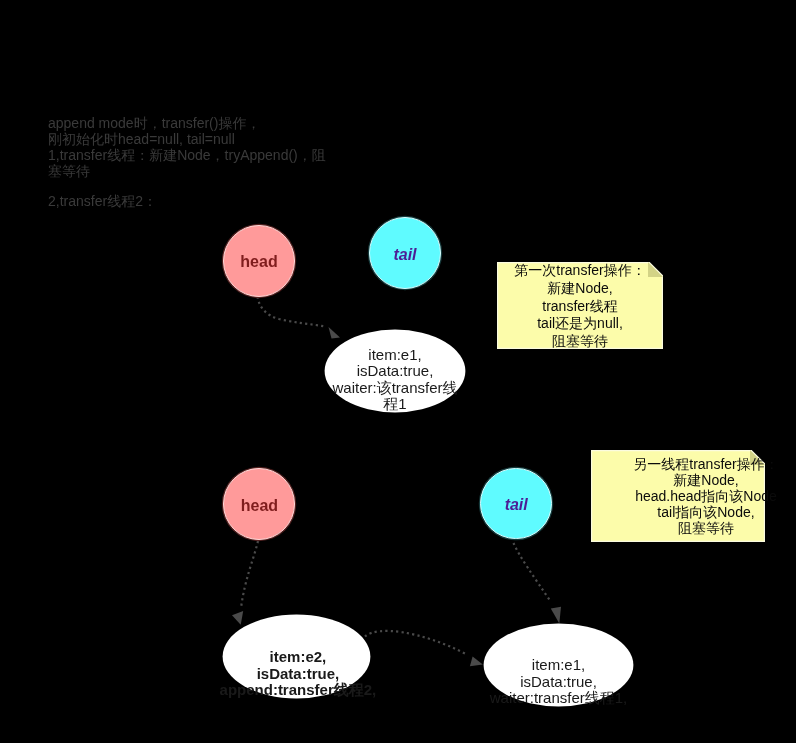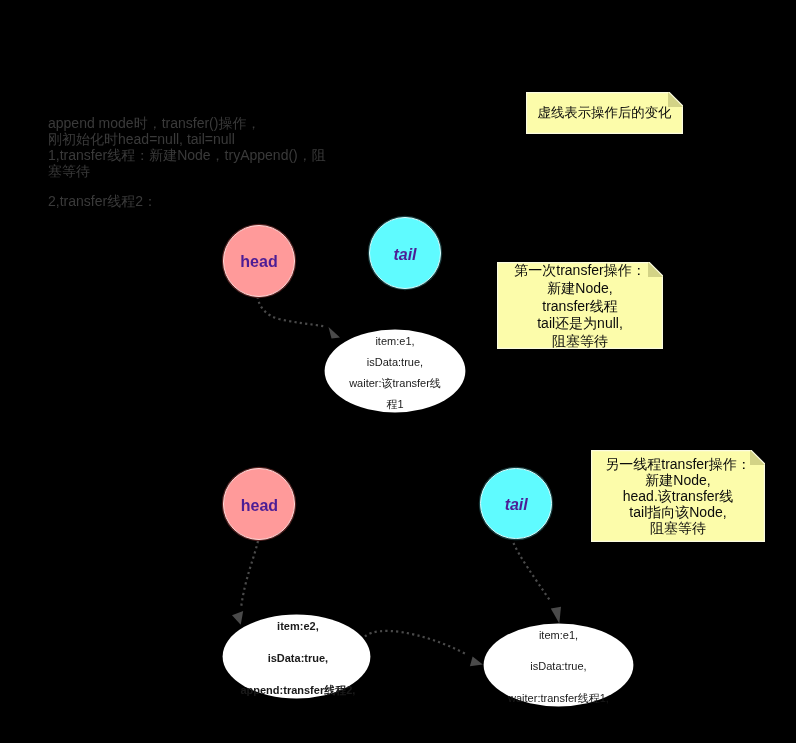--- a/index.html
+++ b/index.html
@@ -22,30 +22,30 @@
   .note .txt{position:absolute;left:0;top:0;width:100%;height:100%;
              display:flex;flex-direction:column;align-items:center;
              justify-content:center;color:#0b0b0b;font-size:14px;
              line-height:16px;text-align:center;}
   .note .txt span{display:block;white-space:pre;}
 
   
   .circ{position:absolute;border-radius:50%;display:flex;
         align-items:center;justify-content:center;padding-top:3px;
         font-weight:bold;font-size:16px;box-sizing:border-box;}
-  .circ.head{background:#ff9a9a;border:1.6px solid #ffb3b3;color:#4c1d95;
+  .circ.head{background:#ff9a9a;border:1.6px solid #ffb3b3;color:#7f1d1d;
              box-shadow:0 0 0 1.2px #50201f;}
   .circ.tail{background:#5ffbff;border:1.6px solid #9efdff;color:#4c1d95;
              box-shadow:0 0 0 1.2px #163a3c;font-style:italic;}
 
   
   .ell{position:absolute;display:flex;flex-direction:column;
-       align-items:center;justify-content:space-between;padding-top:3px;
+       align-items:center;justify-content:flex-end;padding-top:3px;
        box-sizing:border-box;
-       color:#1a1a1a;font-size:11px;line-height:16.4px;text-align:center;}
+       color:#1a1a1a;font-size:15px;line-height:16.4px;text-align:center;}
   .ell span{display:block;white-space:pre;}
 </style>
 </head>
 <body>
 
 <div id="canvas">
 
   <div id="desc">append mode时，transfer()操作，
 刚初始化时head=null, tail=null
 1,transfer线程：新建Node，tryAppend()，阻
@@ -92,49 +92,40 @@
   <div class="circ tail" id="c-tail-top" style="left: 369px; top: 217px; width: 72px; height: 72px; background: rgb(95, 251, 255); border-color: rgb(216, 254, 255);">
       <span>tail</span>
     </div>
   <div class="circ head" id="c-head-bot" style="left: 223.4px; top: 468px; width: 72px; height: 72px; background: rgb(255, 154, 154); border-color: rgb(255, 216, 216);">
       <span>head</span>
     </div>
   <div class="circ tail" id="c-tail-bot" style="left: 480.4px; top: 467.9px; width: 71.6px; height: 71.6px; background: rgb(95, 251, 255); border-color: rgb(216, 254, 255);">
       <span>tail</span>
     </div>
 
-  <div class="note" id="note-legend" style="left: 526px; top: 92px; width: 157px; height: 42px;">
-      <svg class="paper" viewBox="0 0 157 42" width="157" height="42">
-        <path d="M0 0 H142 L157 15 V42 H0 Z" fill="#fcfcaa" stroke="#fbfbdf" stroke-width="2.4"></path>
-        <path d="M142 0 L157 15 H142 Z" fill="#d3d386"></path>
-      </svg>
-      <div class="txt" style="font-size: 13.4px;">
-        <span>虚线表示操作后的变化</span>
-      </div>
-    </div>
   <div class="note" id="note-first" style="left: 497px; top: 262px; width: 166px; height: 87px;">
       <svg class="paper" viewBox="0 0 166 87" width="166" height="87">
         <path d="M0 0 H151 L166 15 V87 H0 Z" fill="#fcfcaa" stroke="#fbfbdf" stroke-width="2.4"></path>
         <path d="M151 0 L166 15 H151 Z" fill="#d3d386"></path>
       </svg>
       <div class="txt" style="font-size: 14px; justify-content: space-between;">
         <span>第一次transfer操作：</span>
         <span>新建Node,</span>
         <span>transfer线程</span>
         <span>tail还是为null,</span>
         <span>阻塞等待</span>
       </div>
     </div>
   <div class="note" id="note-other" style="left: 591px; top: 450px; width: 174px; height: 92px;">
       <svg class="paper" viewBox="0 0 174 92" width="174" height="92">
         <path d="M0 0 H159 L174 15 V92 H0 Z" fill="#fcfcaa" stroke="#fbfbdf" stroke-width="2.4"></path>
         <path d="M159 0 L174 15 H159 Z" fill="#d3d386"></path>
       </svg>
-      <div class="txt" style="font-size: 14px;">
+      <div class="txt" style="font-size: 14px; margin-left: 28px;">
         <span>另一线程transfer操作：</span>
         <span>新建Node,</span>
-        <span>head.该transfer线</span>
+        <span>head.head指向该Node</span>
         <span>tail指向该Node,</span>
         <span>阻塞等待</span>
       </div>
     </div>
 
 </div>
 
 </body></html>

